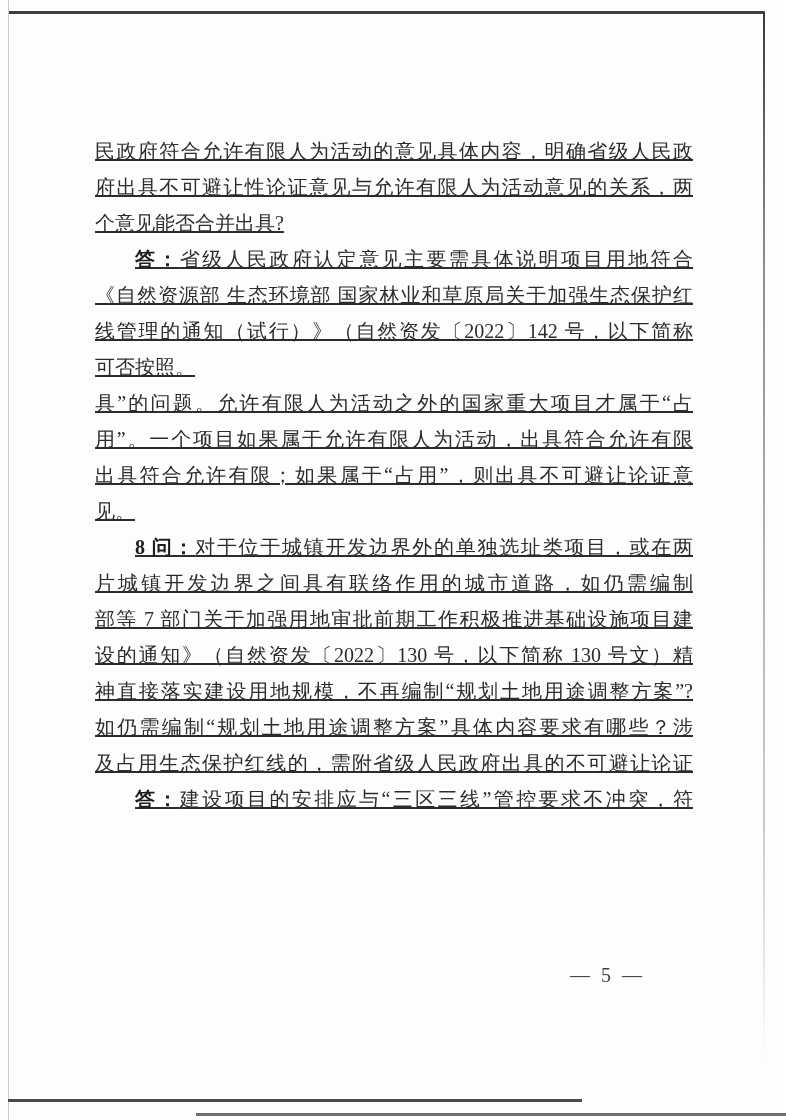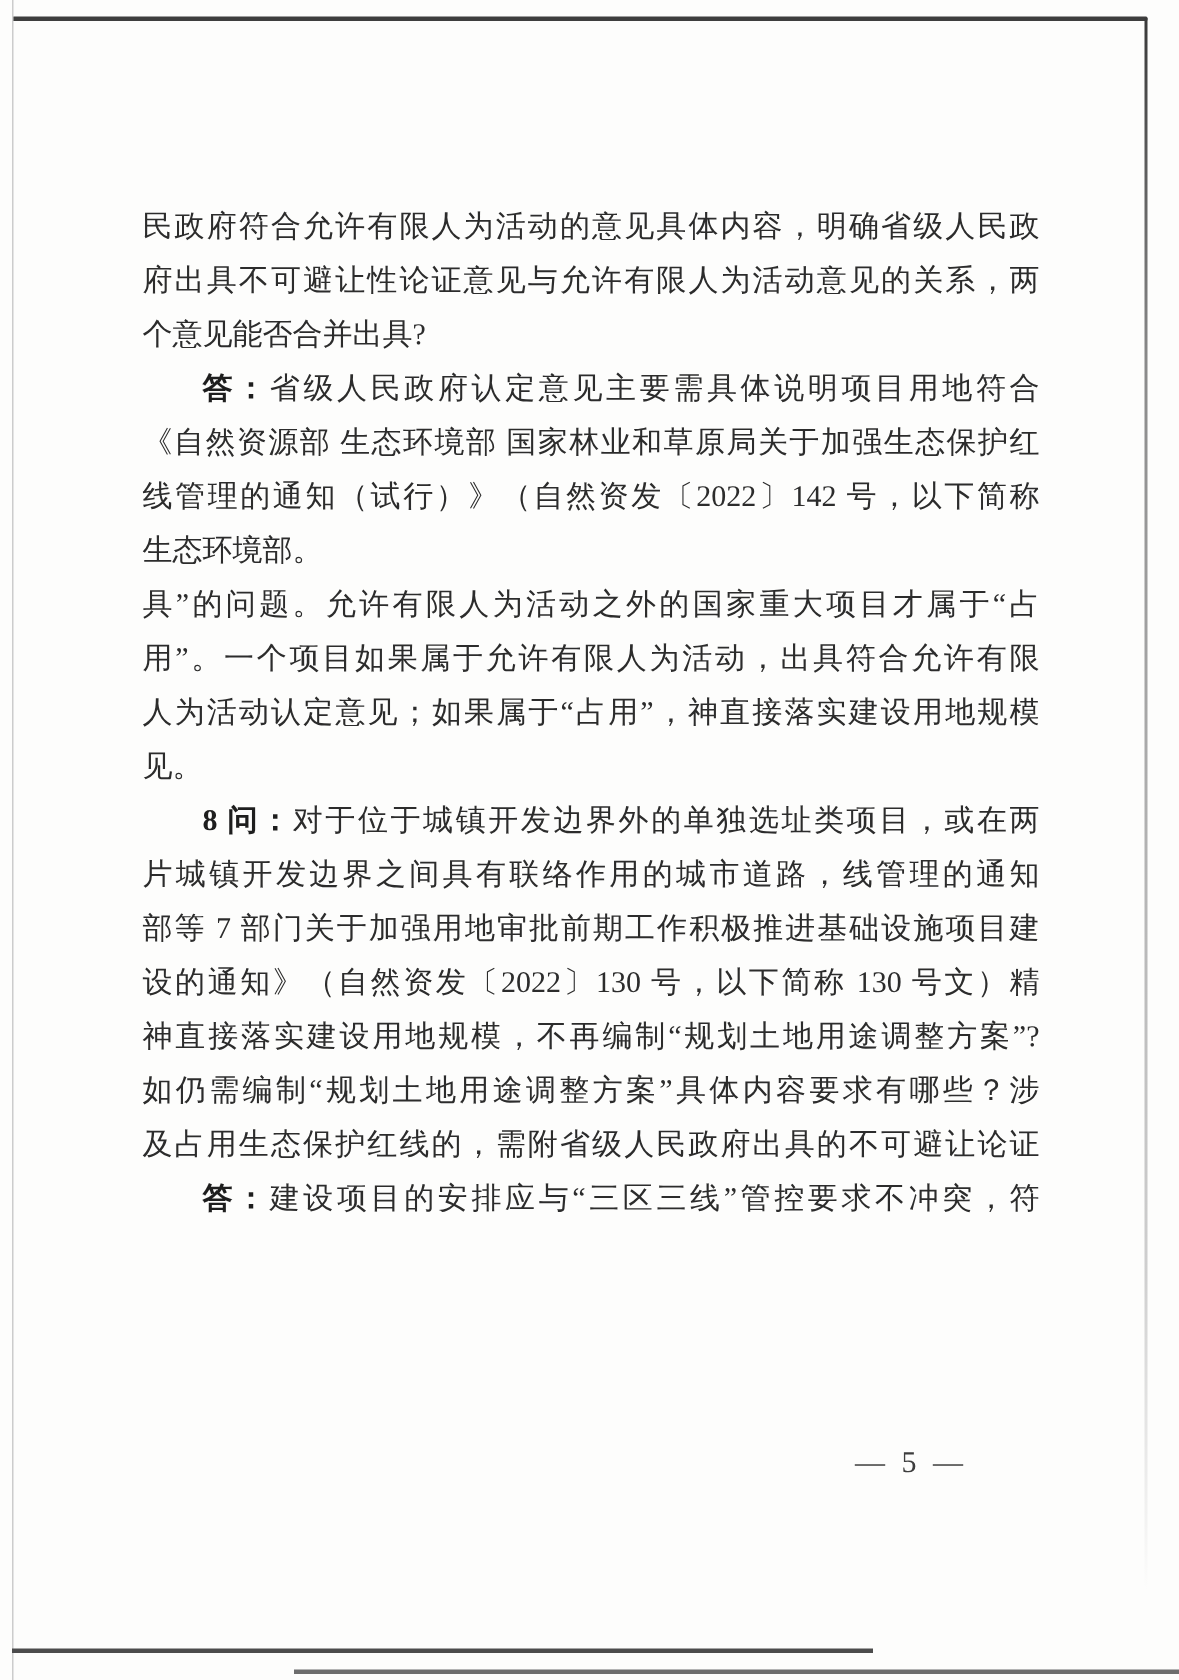--- a/index.html
+++ b/index.html
@@ -46,20 +46,21 @@
     position: absolute; left: 95px; top: 133px;
     width: 598px;
     color: #2c2c2c;
     font-size: 20px;
   }
   .line {
     height: 36px;
     line-height: 36px;
     text-align: justify;
     overflow: hidden;
+    text-decoration: underline;
   }
   .line.fill {
     text-align-last: justify;
   }
   .line.indent {
     text-indent: 40px;
   }
   .lead {
     font-weight: bold;
     color: #1e1e1e;
@@ -84,27 +85,27 @@
   <div class="scan-bottom-inner"></div>
   <div class="scan-bottom-outer"></div>
 
   <div class="doc">
       <div class="line fill">民政府符合允许有限人为活动的意见具体内容，明确省级人民政</div>
       <div class="line fill">府出具不可避让性论证意见与允许有限人为活动意见的关系，两</div>
       <div class="line">个意见能否合并出具?</div>
       <div class="line indent fill"><span class="lead">答：</span>省级人民政府认定意见主要需具体说明项目用地符合</div>
       <div class="line fill">《自然资源部 生态环境部 国家林业和草原局关于加强生态保护红</div>
       <div class="line fill">线管理的通知（试行）》（自然资发〔2022〕142 号，以下简称</div>
-      <div class="line">生态环境部。</div>
+      <div class="line">可否按照。</div>
       <div class="line fill">具”的问题。允许有限人为活动之外的国家重大项目才属于“占</div>
       <div class="line fill">用”。一个项目如果属于允许有限人为活动，出具符合允许有限</div>
-      <div class="line fill">人为活动认定意见；如果属于“占用”，神直接落实建设用地规模</div>
+      <div class="line fill">出具符合允许有限；如果属于“占用”，则出具不可避让论证意</div>
       <div class="line">见。</div>
       <div class="line indent fill"><span class="lead">8 问：</span>对于位于城镇开发边界外的单独选址类项目，或在两</div>
-      <div class="line fill">片城镇开发边界之间具有联络作用的城市道路，线管理的通知</div>
+      <div class="line fill">片城镇开发边界之间具有联络作用的城市道路，如仍需编制</div>
       <div class="line fill">部等 7 部门关于加强用地审批前期工作积极推进基础设施项目建</div>
       <div class="line fill">设的通知》（自然资发〔2022〕130 号，以下简称 130 号文）精</div>
       <div class="line fill">神直接落实建设用地规模，不再编制“规划土地用途调整方案”?</div>
       <div class="line fill">如仍需编制“规划土地用途调整方案”具体内容要求有哪些？涉</div>
       <div class="line fill">及占用生态保护红线的，需附省级人民政府出具的不可避让论证</div>
       <div class="line indent fill"><span class="lead">答：</span>建设项目的安排应与“三区三线”管控要求不冲突，符</div>
     </div>
 
   <div class="page-number">— 5 —</div>
 </div>

